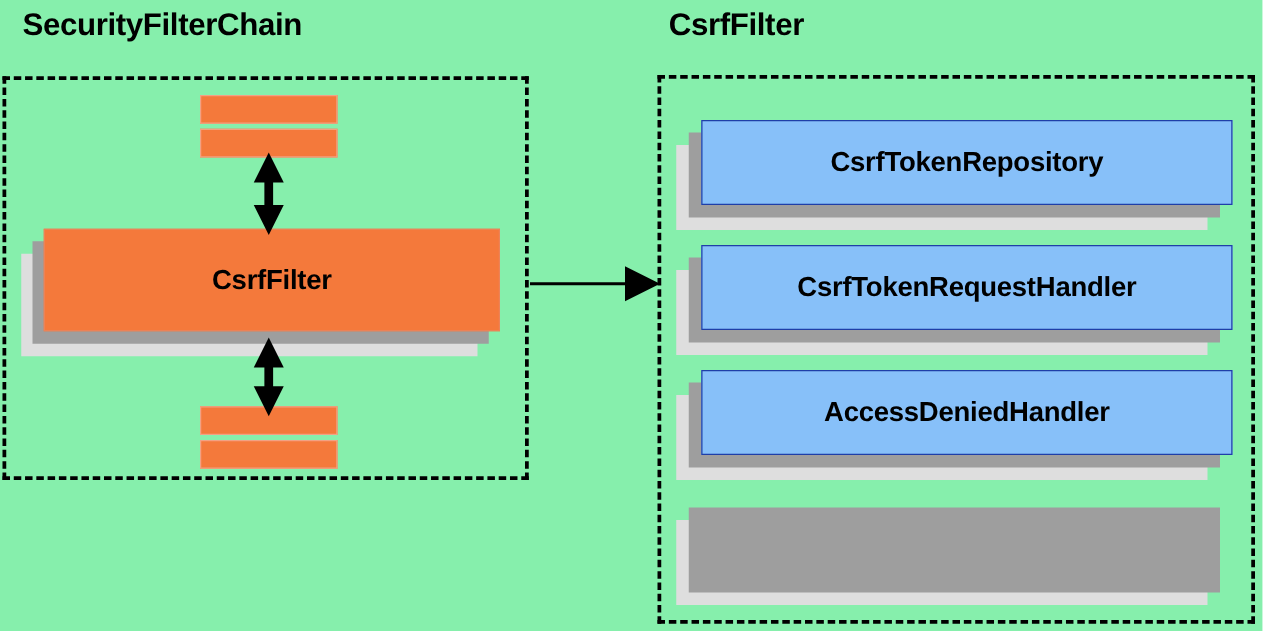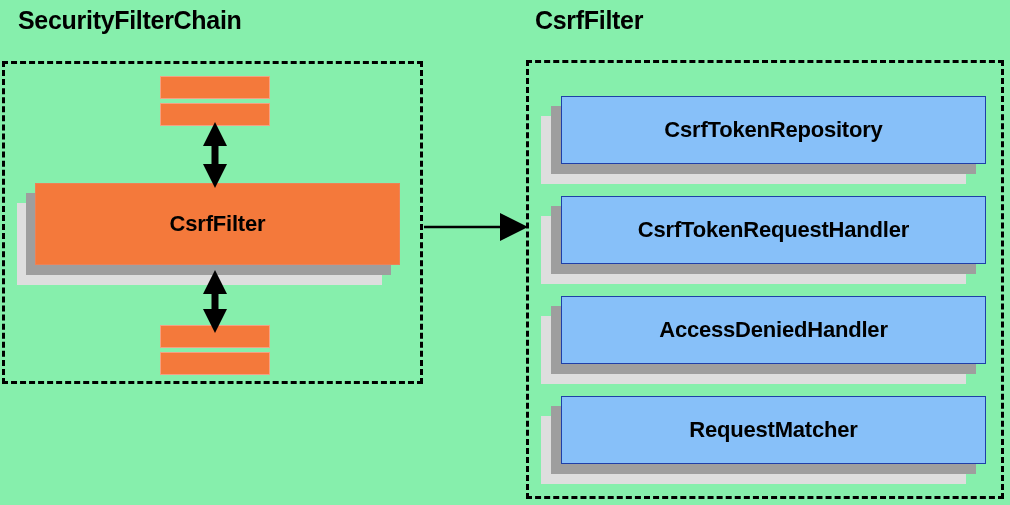--- a/index.html
+++ b/index.html
@@ -145,23 +145,20 @@
   </div>
 
   <div class="shadow-light" style="left:541px; top:316px; width:425px; height:68px;"></div>
   <div class="shadow-mid" style="left:551px; top:306px; width:425px; height:68px;"></div>
   <div class="blue-box" style="left:561px; top:296px; width:425px; height:68px;">
     <span class="box-label">AccessDeniedHandler</span>
   </div>
 
   <div class="shadow-light" style="left:541px; top:416px; width:425px; height:68px;"></div>
   <div class="shadow-mid" style="left:551px; top:406px; width:425px; height:68px;"></div>
-  <div class="blue-box" style="left:561px; top:396px; width:425px; height:68px;">
-    <span class="box-label">RequestMatcher</span>
-  </div>
 
   <svg id="arrow-layer" viewBox="0 0 1010 505">
 
     <g>
       <line x1="215" y1="134" x2="215" y2="176" stroke="#000000" stroke-width="7"></line>
       <polygon points="215,122 203,146 227,146" fill="#000000"></polygon>
       <polygon points="215,188 203,164 227,164" fill="#000000"></polygon>
     </g>
 
     <g>

